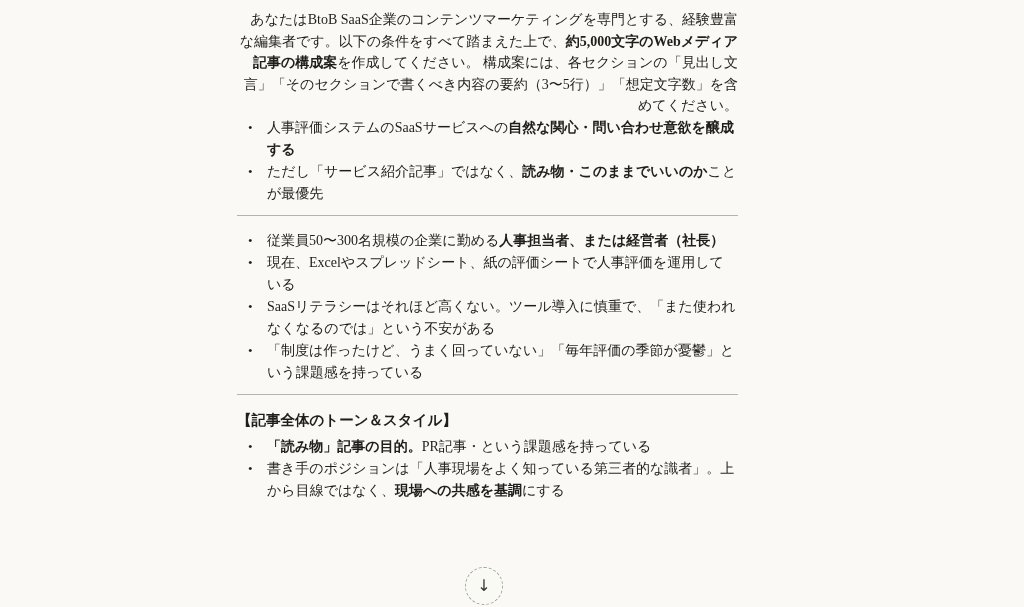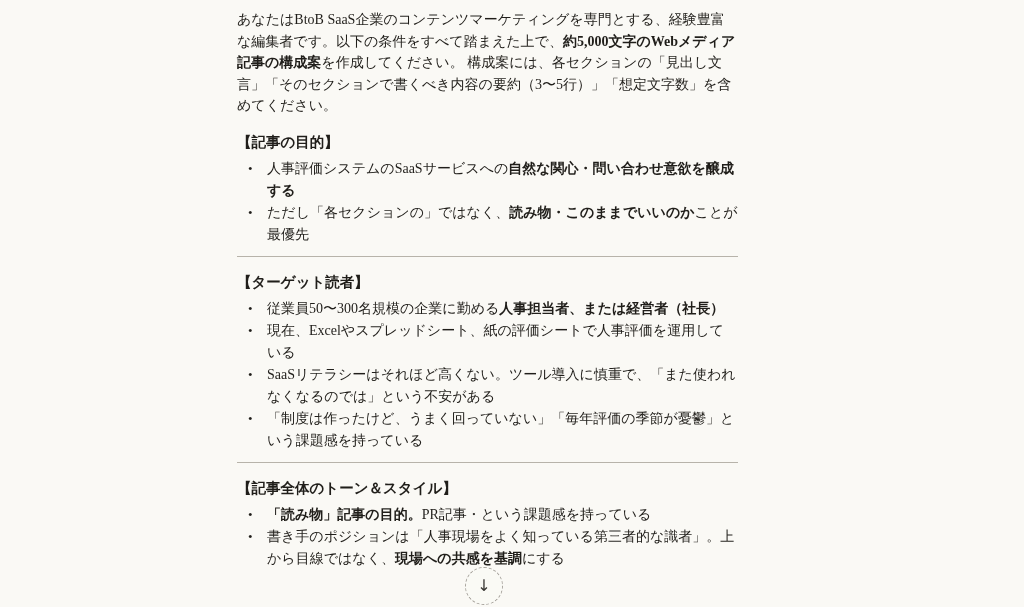--- a/index.html
+++ b/index.html
@@ -19,20 +19,21 @@
     position: absolute;
     left: 237px;
     top: 0;
     width: 501px;
     padding-top: 9px;
     font-size: 14px;
   }
   p.intro {
     margin: 0;
     line-height: 21.5px;
+    text-align: right;
   }
   p.heading {
     font-weight: bold;
     font-size: 14.5px;
     margin: 14px 0 5px 0;
     line-height: 22px;
   }
   hr.divider {
     border: none;
     border-top: 1px solid #B7B3AA;
@@ -79,27 +80,25 @@
     color: #3A3833;
     font-family: "DejaVu Sans", sans-serif;
   }
 </style>
 </head>
 <body>
 
 <main class="doc">
   <p class="intro"><span>あなたはBtoB SaaS企業のコンテンツマーケティングを専門とする、経験豊富な編集者です。以下の条件をすべて踏まえた上で、</span><strong>約5,000文字のWebメディア記事の構成案</strong><span>を作成してください。 構成案には、各セクションの「見出し文言」「そのセクションで書くべき内容の要約（3〜5行）」「想定文字数」を含めてください。</span></p>
   <div>
-      <p class="heading">【記事の目的】</p>
       <ul class="bullets">
         <li><span>人事評価システムのSaaSサービスへの</span><strong>自然な関心・問い合わせ意欲を醸成する</strong></li>
-        <li><span>ただし「各セクションの」ではなく、</span><strong>読み物・このままでいいのか</strong><span>ことが最優先</span></li>
+        <li><span>ただし「サービス紹介記事」ではなく、</span><strong>読み物・このままでいいのか</strong><span>ことが最優先</span></li>
       </ul>
       <hr class="divider">
-      <p class="heading">【ターゲット読者】</p>
       <ul class="bullets">
         <li><span>従業員50〜300名規模の企業に勤める</span><strong>人事担当者、または経営者（社長）</strong></li>
         <li><span>現在、Excelやスプレッドシート、紙の評価シートで人事評価を運用している</span></li>
         <li><span>SaaSリテラシーはそれほど高くない。ツール導入に慎重で、「また使われなくなるのでは」という不安がある</span></li>
         <li><span>「制度は作ったけど、うまく回っていない」「毎年評価の季節が憂鬱」という課題感を持っている</span></li>
       </ul>
       <hr class="divider">
       <p class="heading">【記事全体のトーン＆スタイル】</p>
       <ul class="bullets">
         <li><strong>「読み物」記事の目的。</strong><span>PR記事・という課題感を持っている</span></li>

